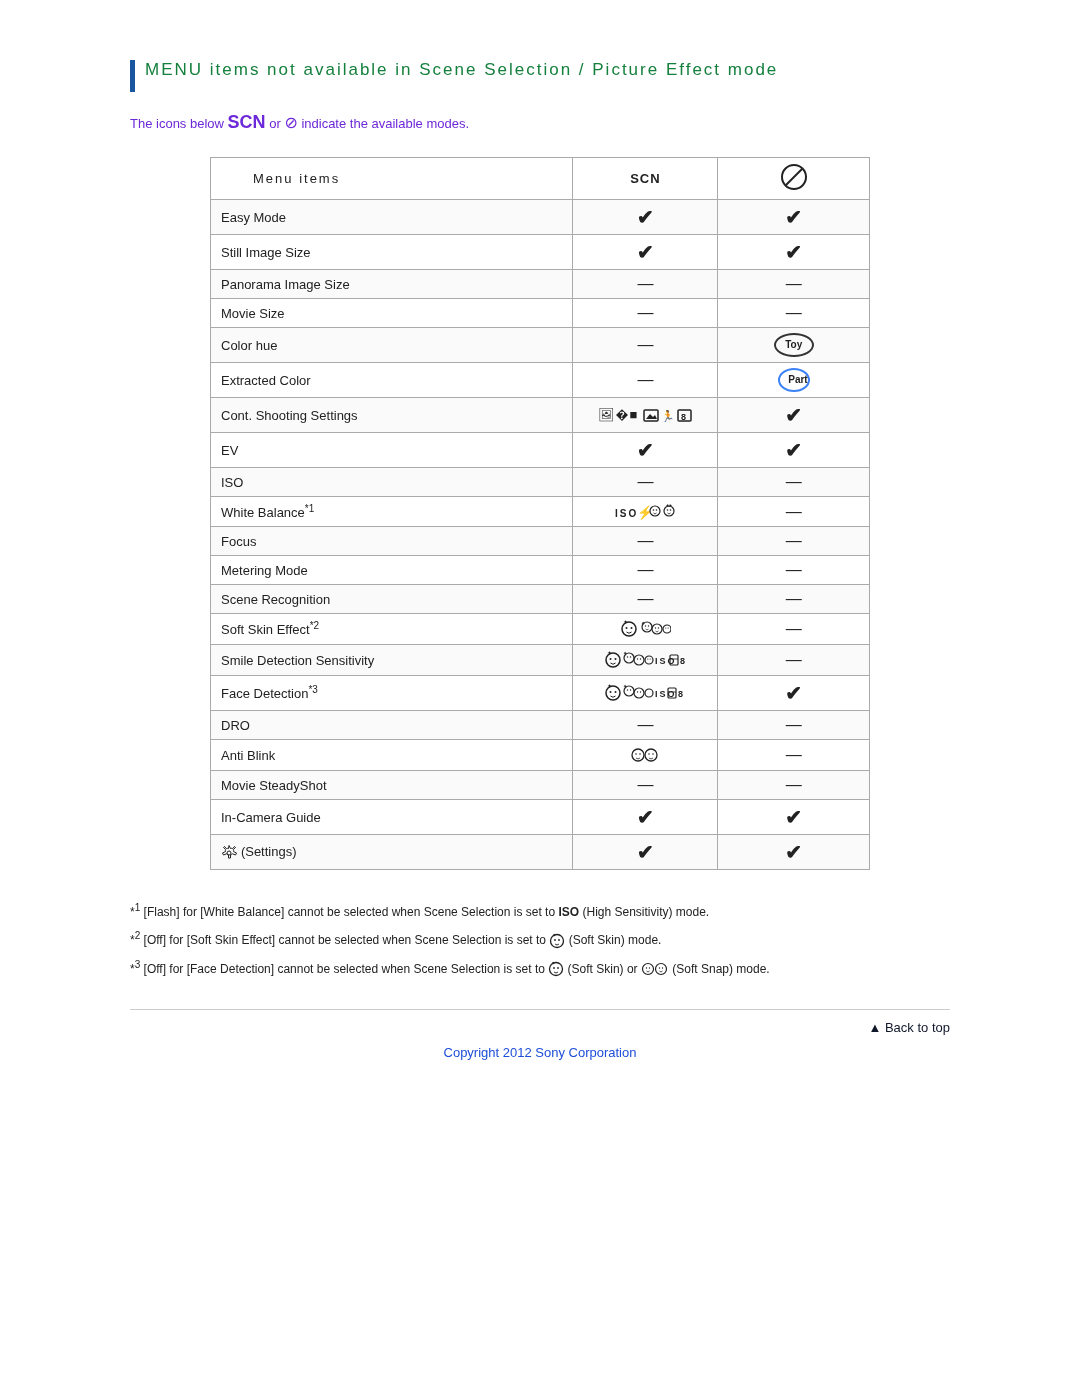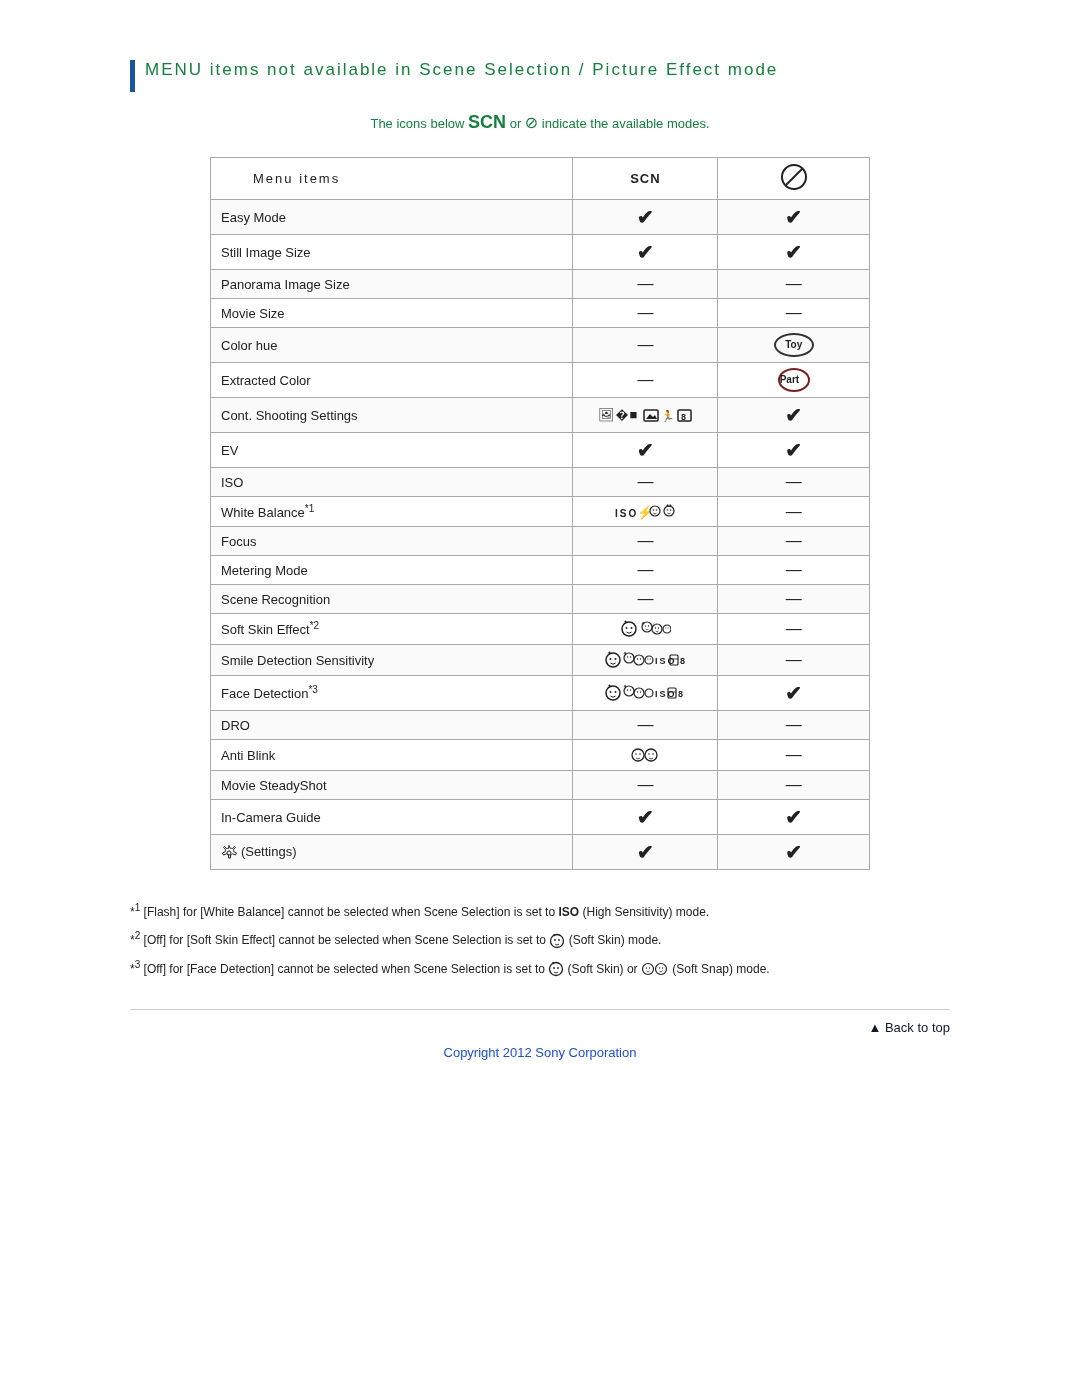--- a/index.html
+++ b/index.html
@@ -31,22 +31,21 @@
     .title-text {
       font-size: 17px;
       font-weight: normal;
       letter-spacing: 2px;
       color: #15803d;
       font-family: Arial, sans-serif;
     }
     .subtitle {
       margin-bottom: 24px;
       font-size: 13px;
-      color: #15803d;
-      text-align: center;
+      color: #6d28d9;
     }
     .scn-bold {
       font-size: 18px;
       font-weight: bold;
       font-family: Arial, sans-serif;
     }
     .table-wrapper {
       margin-bottom: 30px;
     }
     table {
@@ -110,24 +109,24 @@
       border: 2px solid #333;
       border-radius: 50%;
       width: 40px; height: 24px;
       text-align: center;
       line-height: 20px;
       font-size: 10px;
       font-weight: bold;
     }
     .part-icon {
       display: inline-block;
-      border: 2px solid #7f1d1d;
+      border: 2px solid #3b82f6;
       border-radius: 50%;
       width: 32px; height: 24px;
-      text-align: left;
+      text-align: right;
       line-height: 20px;
       font-size: 10px;
       font-weight: bold;
     }
     .sup { font-size: 10px; vertical-align: super; }
     .settings-icon { font-size: 14px; }
     
     tr:nth-child(even) td { background: #fafafa; }
     tr:nth-child(odd) td { background: #fff; }
     .header-row td { background: #fff !important; }

